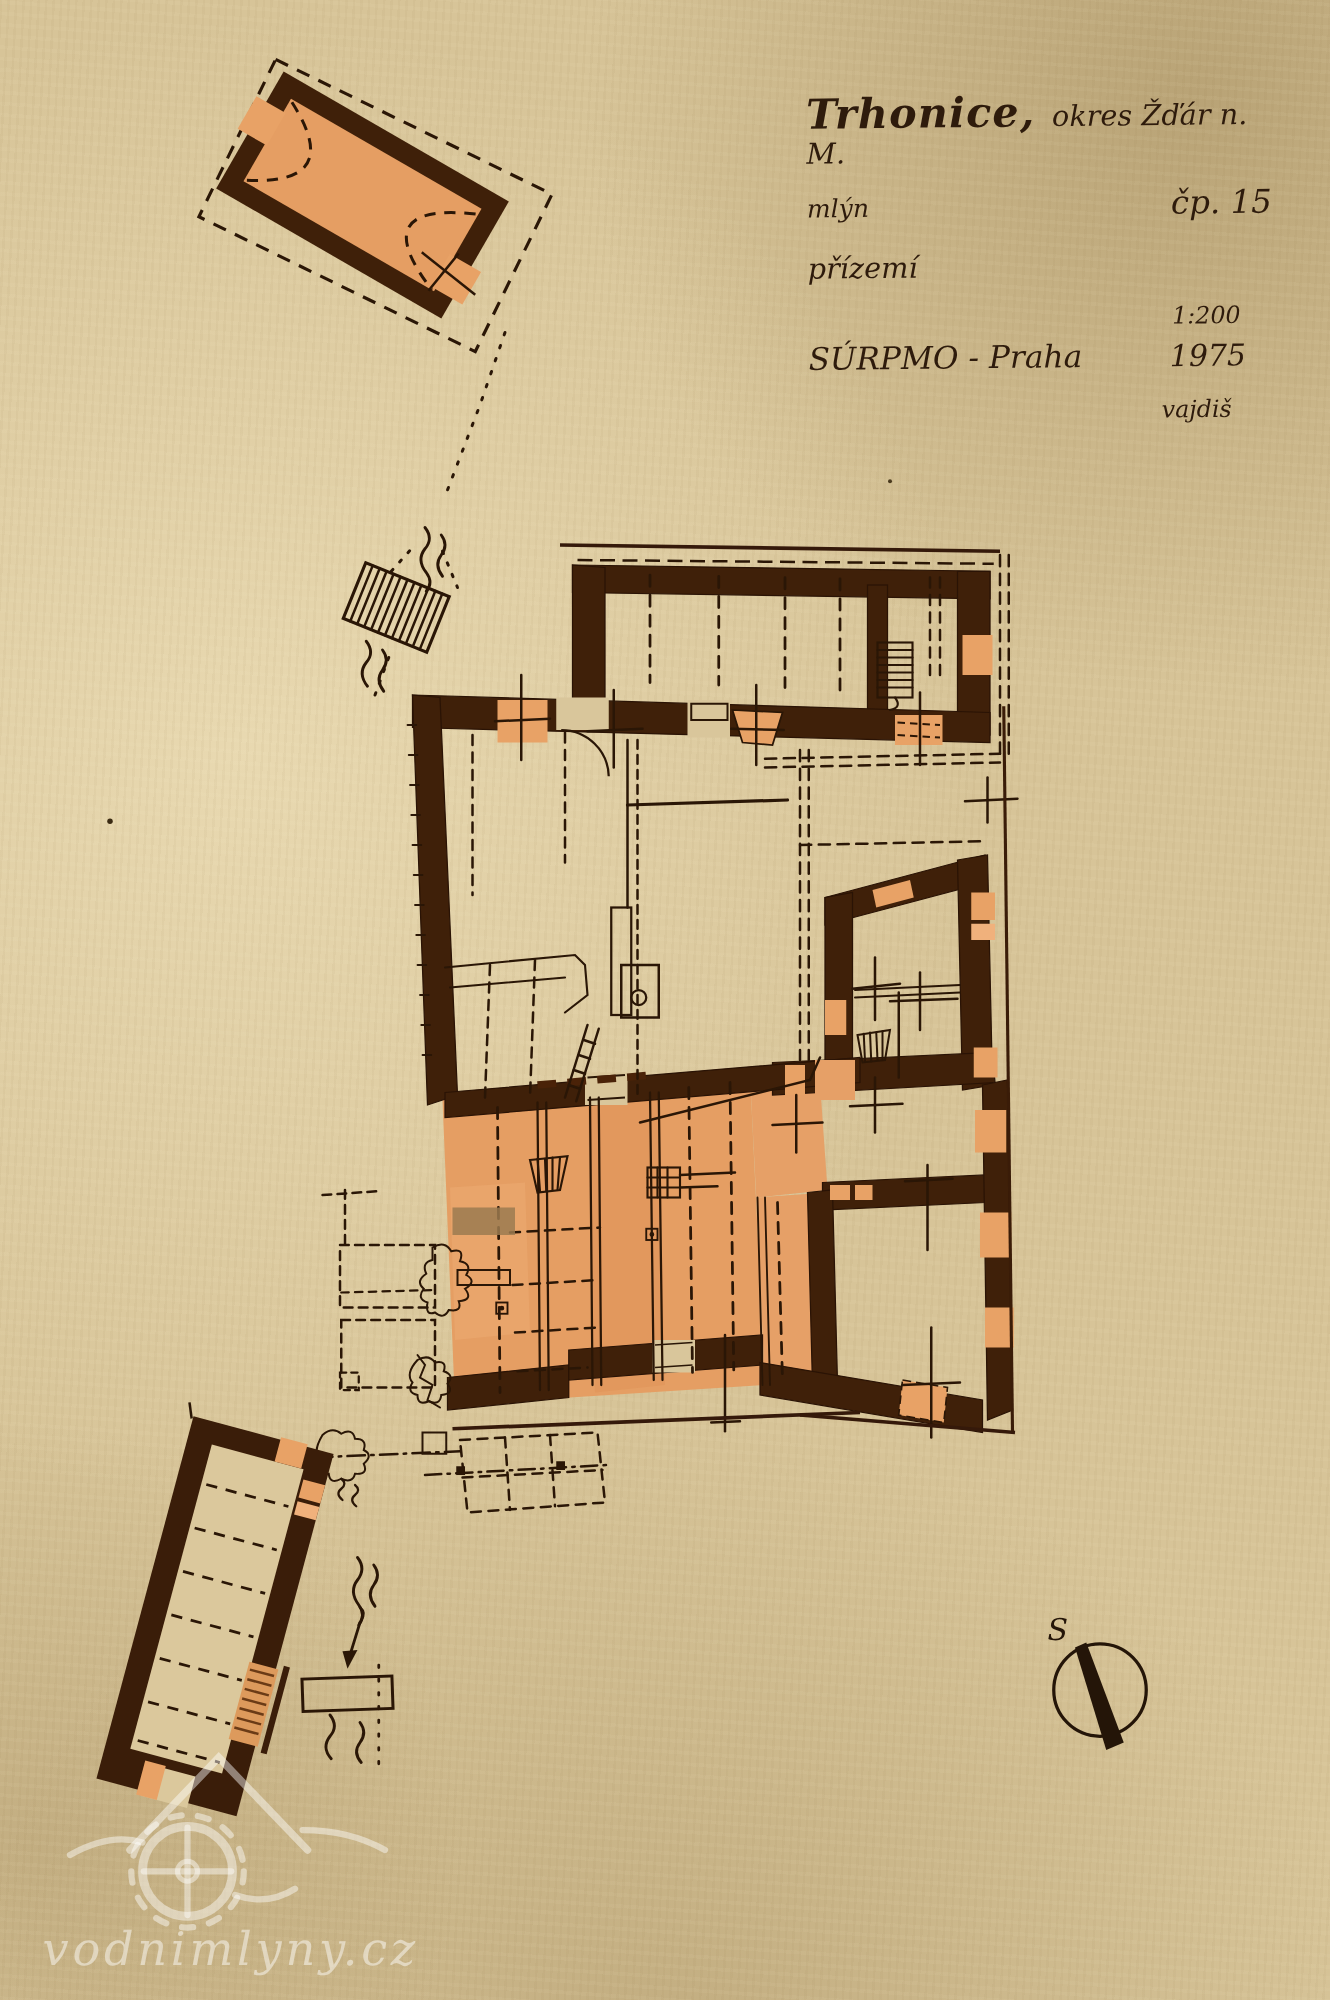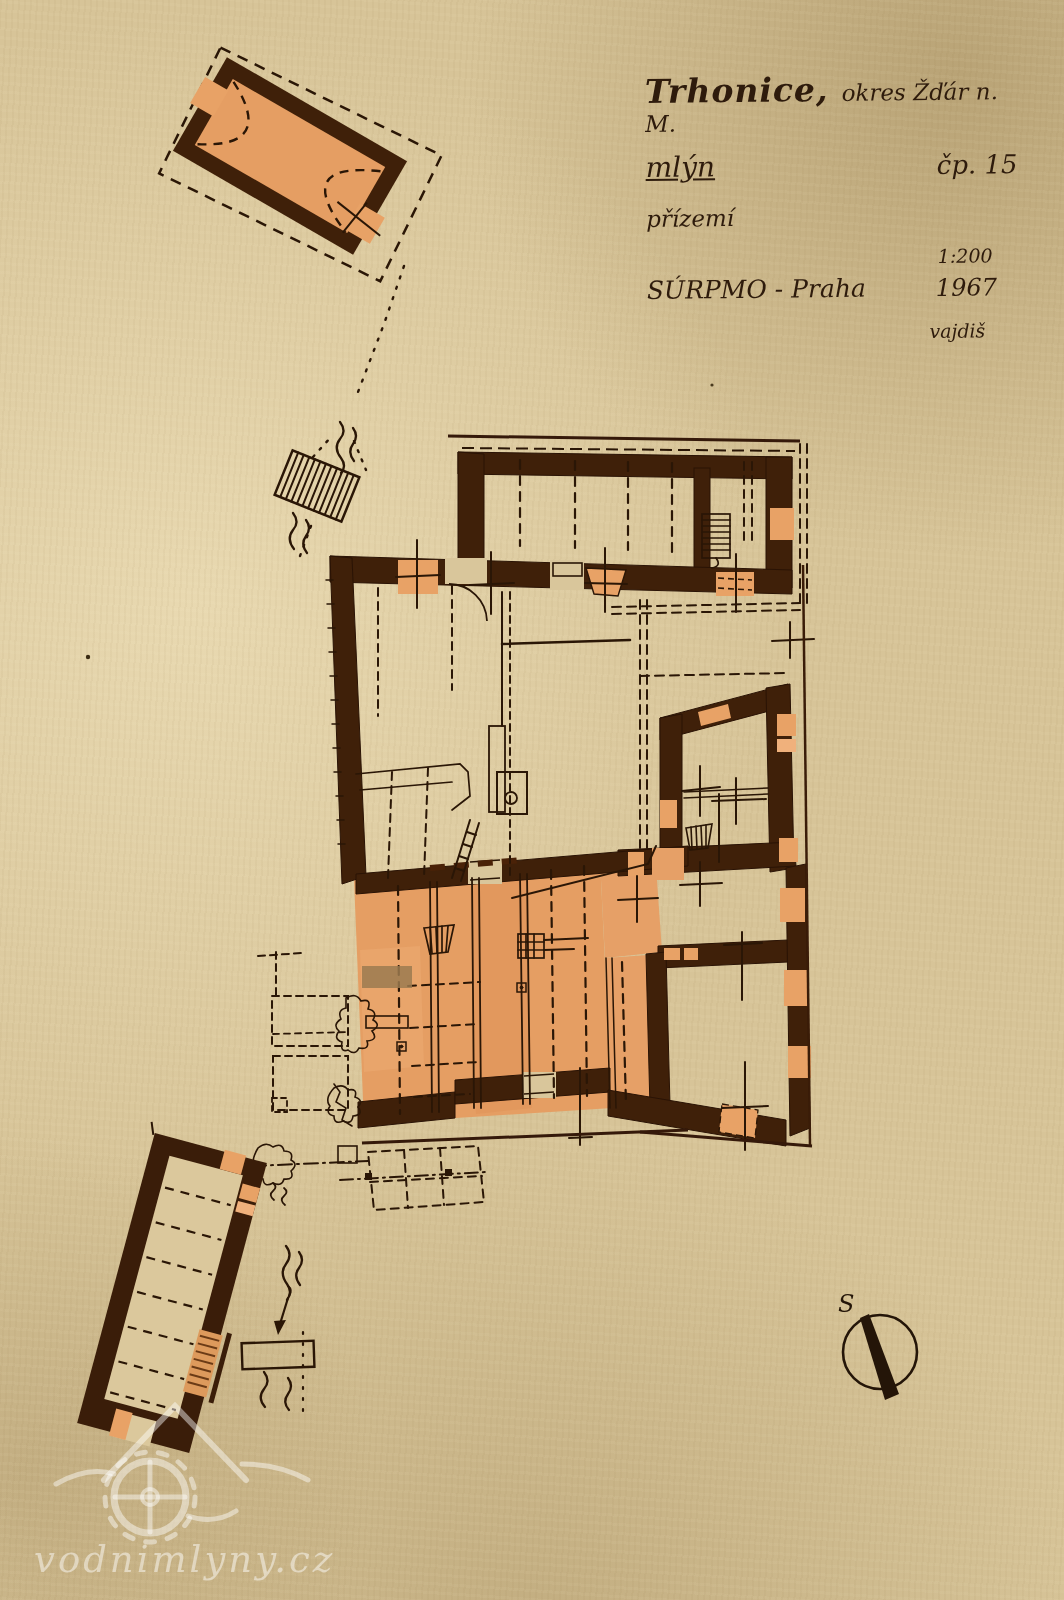--- a/index.html
+++ b/index.html
@@ -17,21 +17,21 @@
   }
   svg.plan{position:absolute;left:0;top:0;}
   .titleblock{
     position:absolute;left:646px;top:70px;width:372px;color:#2e1b0c;
     font-style:italic;transform:rotate(-0.6deg);
   }
   .t-row{display:flex;justify-content:space-between;align-items:baseline;}
   .t-line1{margin-bottom:14px;}
   .t-settlement{font-size:33px;font-weight:bold;letter-spacing:1px;}
   .t-district{font-size:23px;margin-left:8px;}
-  .t-type{font-size:28px;text-decoration:underline;}
+  .t-type{font-size:20px;}
   .t-cp{font-size:26px;font-weight:normal;}
   .t-floor{font-size:23px;margin-top:22px;}
   .t-scale{font-size:19px;text-align:right;margin-top:16px;padding-right:26px;}
   .t-inst{font-size:25px;}
   .t-year{font-size:24px;padding-right:22px;}
   .t-author{font-size:19px;text-align:right;margin-top:18px;padding-right:34px;}
   .t-mid{margin-top:6px;}
 </style>
 </head>
 <body>
@@ -403,18 +403,18 @@
       <span class="t-district">okres Žďár n. M.</span>
     </div>
     <div class="t-row">
       <span class="t-type">mlýn</span>
       <span class="t-cp">čp. 15</span>
     </div>
     <div class="t-floor">přízemí</div>
     <div class="t-scale">1:200</div>
     <div class="t-row t-mid">
       <span class="t-inst">SÚRPMO - Praha</span>
-      <span class="t-year">1967</span>
+      <span class="t-year">1975</span>
     </div>
     <div class="t-author">vajdiš</div>
   </div>
 
 </div>
 
 </body></html>

